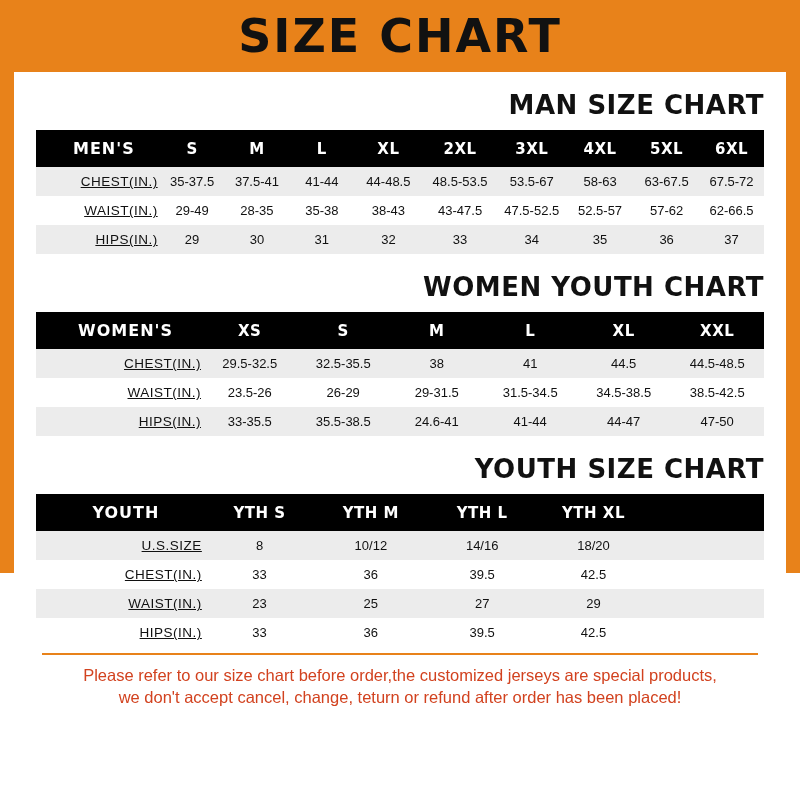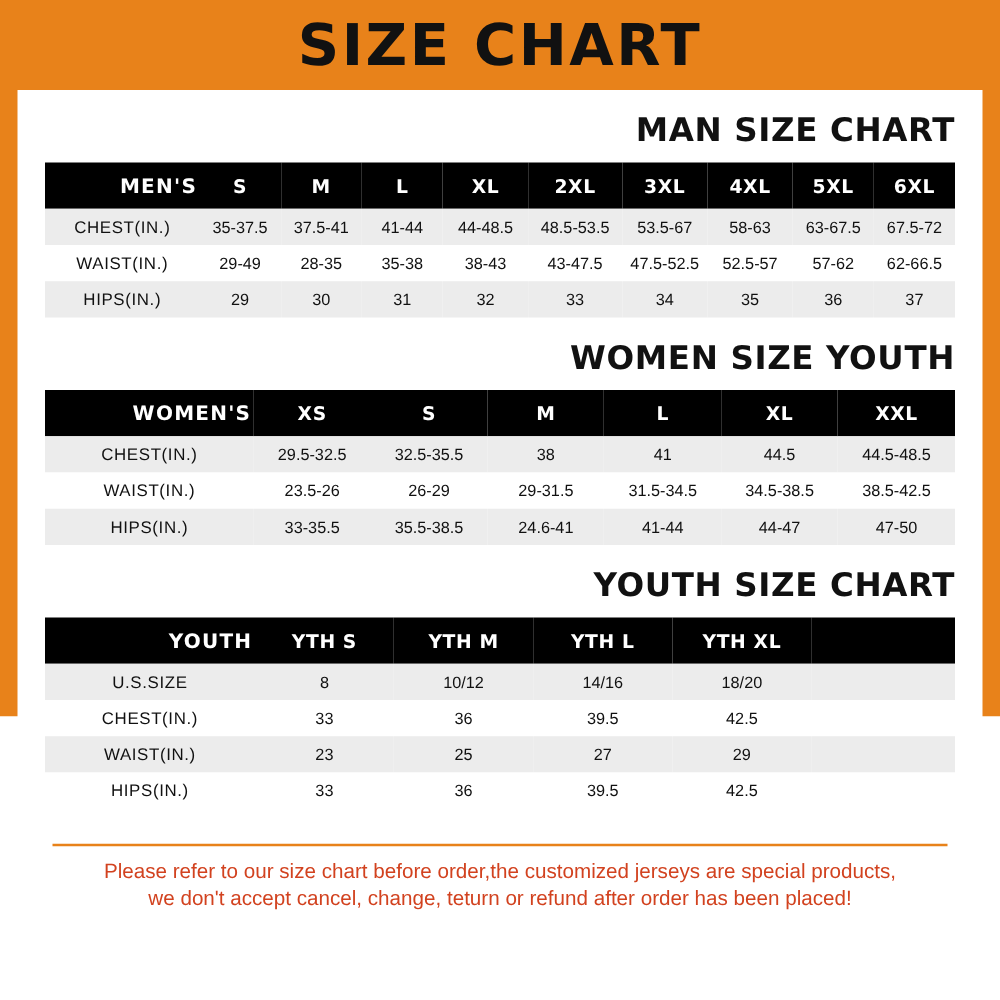--- a/index.html
+++ b/index.html
@@ -58,49 +58,50 @@
     background: #000000;
     color: #ffffff;
     font-family: "DejaVu Sans", sans-serif;
     font-weight: bold;
     font-size: 15px;
     padding: 9px 2px;
     text-align: center;
     letter-spacing: 0.5px;
   }
   table.size-table thead th.head-label {
-    text-align: right;
+    text-align: center;
     padding-left: 14px;
     font-size: 16px;
     letter-spacing: 1px;
   }
   table.size-table tbody td {
     font-family: "Liberation Sans", sans-serif;
     font-size: 13px;
     color: #111111;
     text-align: center;
     padding: 7px 2px;
   }
   table.size-table tbody td.row-label {
-    text-align: center;
+    text-align: right;
     font-size: 13.5px;
     letter-spacing: 0.5px;
+    text-decoration: underline;
   }
   table.size-table tbody tr.odd td {
     background: #ececec;
   }
   table.size-table tbody tr.even td {
     background: #ffffff;
   }
   .women-table thead th { font-size: 16px; padding: 11px 2px; }
   .women-table tbody td { font-size: 14px; padding: 9px 2px; }
   .youth-table thead th { font-size: 16px; padding: 12px 2px; }
   .youth-table tbody td { font-size: 14px; padding: 10px 2px; }
   .notice {
-    margin: 28px 6px 0 6px;
+    margin: 6px 6px 0 6px;
     border-top: 2px solid #e8821a;
     padding-top: 9px;
     color: #d2421f;
     font-family: "Liberation Sans", sans-serif;
     font-size: 16.5px;
     line-height: 1.35;
     text-align: center;
   }
   .notice span { display: block; }
 </style>
@@ -164,21 +165,21 @@
           <td>32</td>
           <td>33</td>
           <td>34</td>
           <td>35</td>
           <td>36</td>
           <td>37</td>
         </tr>
       </tbody>
     </table>
 
-    <div class="section-title">WOMEN SIZE YOUTH</div>
+    <div class="section-title">WOMEN YOUTH CHART</div>
     <table class="size-table women-table">
       <thead>
         <tr>
           <th class="head-label" style="width:22%">WOMEN'S</th>
           <th style="width:13%">XS</th>
           <th style="width:13%">S</th>
           <th style="width:13%">M</th>
           <th style="width:13%">L</th>
           <th style="width:13%">XL</th>
           <th style="width:13%">XXL</th>

